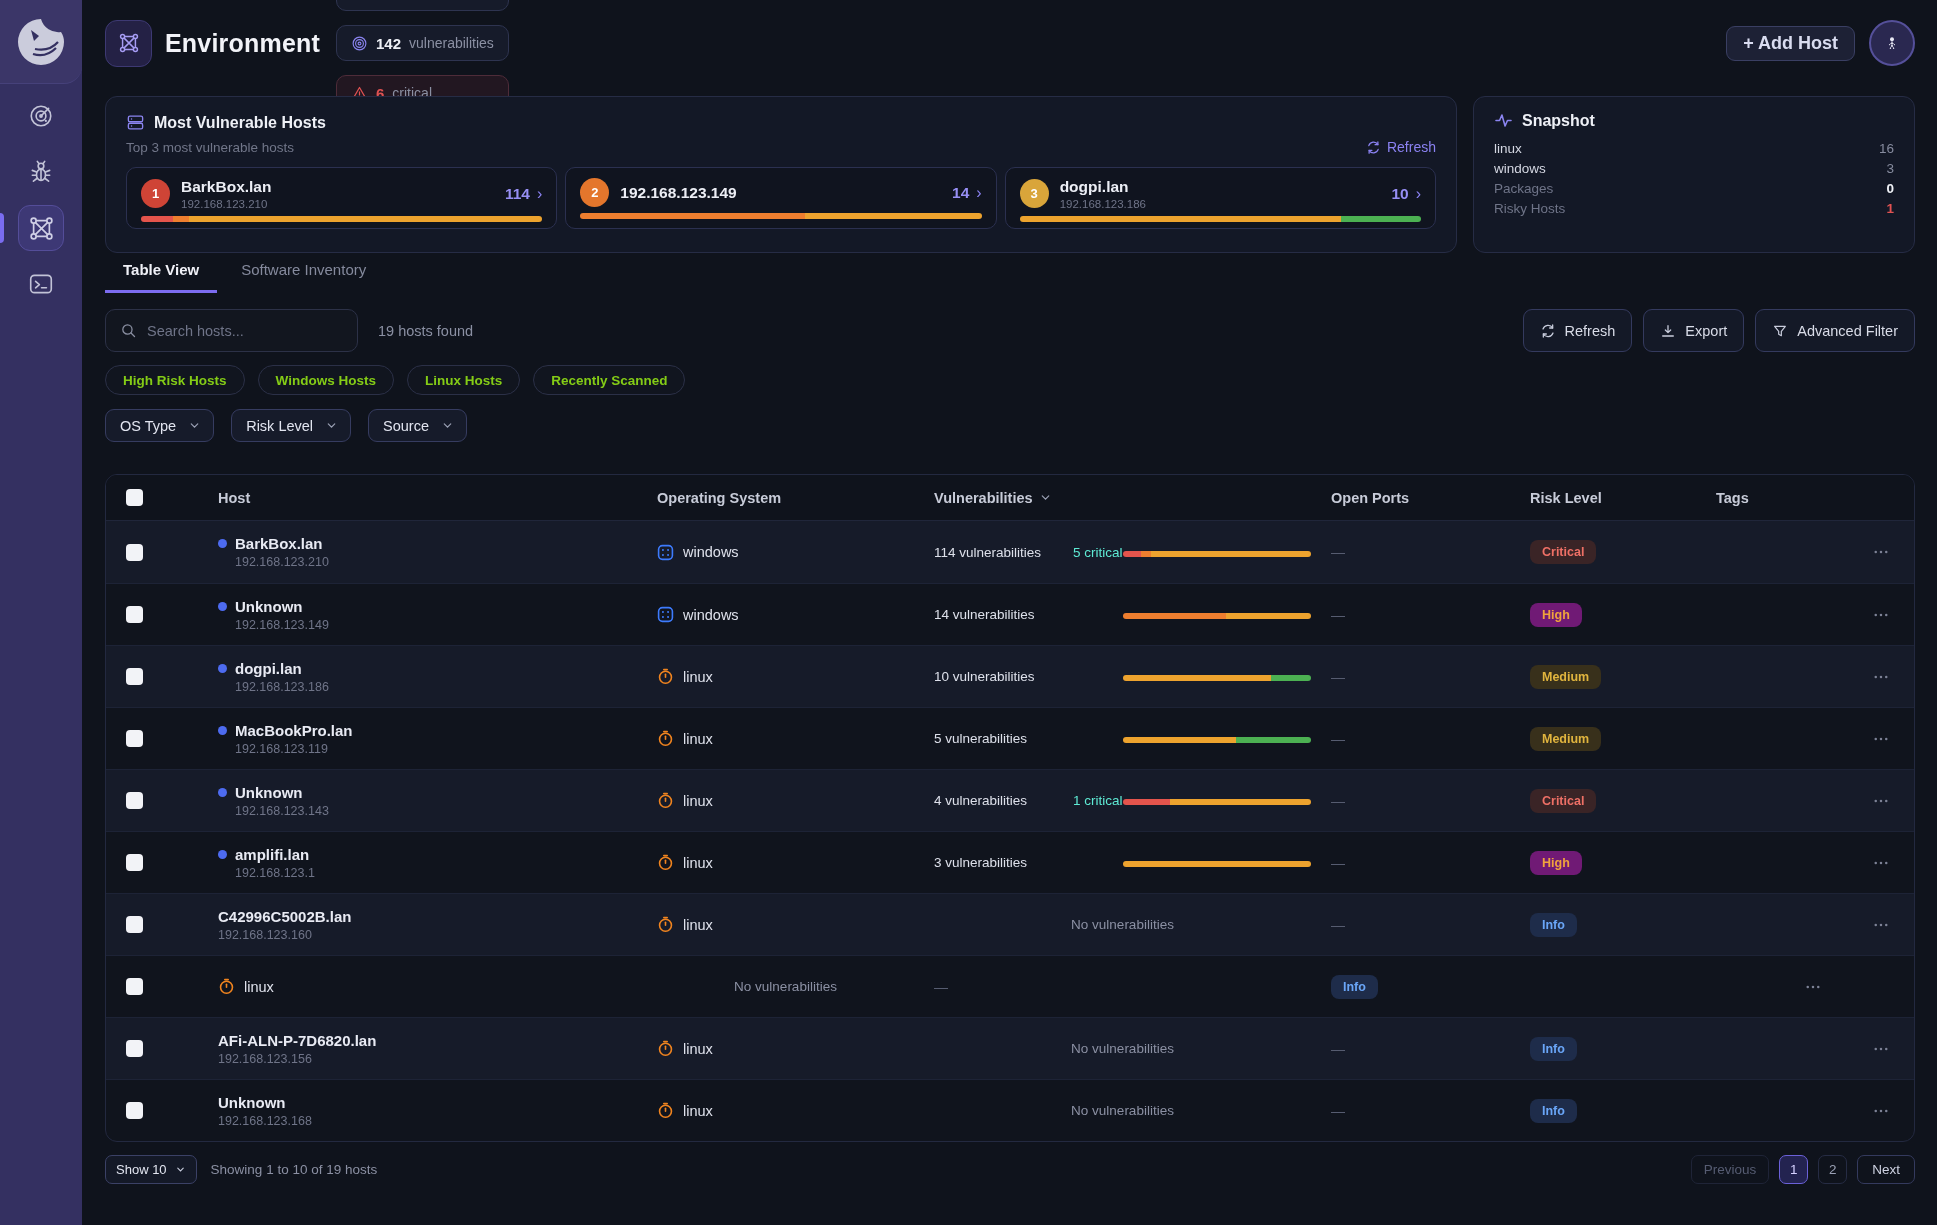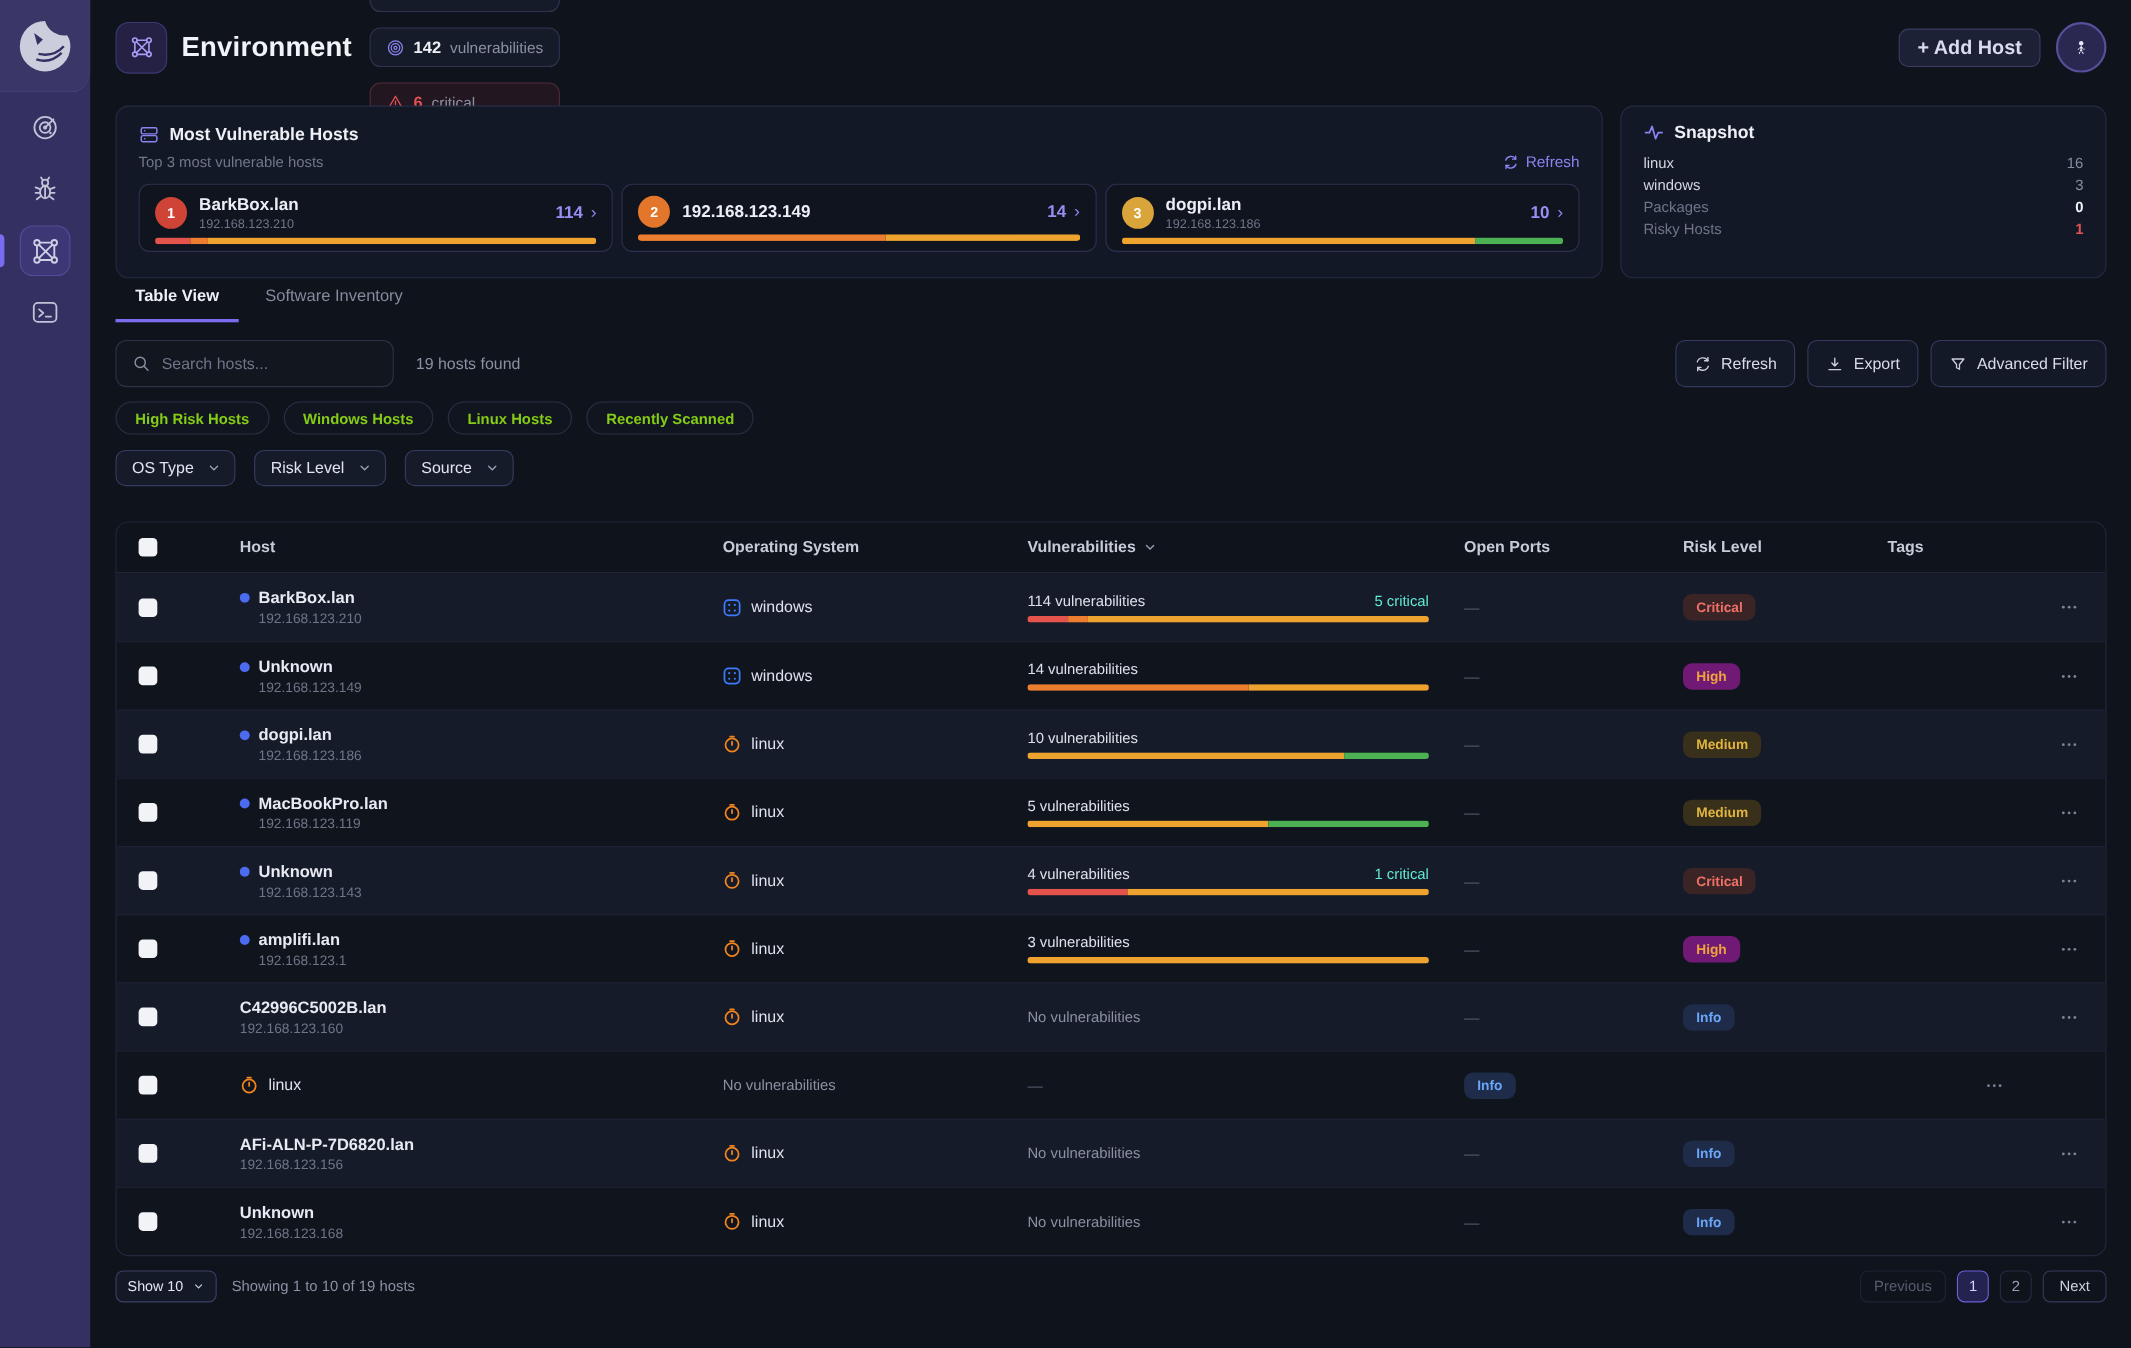--- a/index.html
+++ b/index.html
@@ -99,21 +99,21 @@
   .trow.alt { background:#161b29; }
   .cell { padding-left:20px; }
   .checkbox { width:17px; height:17px; background:#f2f3f7; border-radius:4px; cursor:pointer; }
   .host-cell { display:flex; flex-direction:column; justify-content:center; }
   .host-line { display:flex; align-items:center; }
   .online-dot { width:9px; height:9px; border-radius:50%; background:#4d6bf0; margin-right:8px; flex:0 0 9px; }
   .host-name { font-size:15px; font-weight:bold; color:#e8eaf3; }
   .host-ip { font-size:12.5px; color:#6f7488; margin-top:3px; }
   .host-ip.indent { margin-left:17px; }
   .os-cell { display:flex; align-items:center; gap:9px; font-size:14.5px; color:#dfe2ec; }
-  .vul-cell { display:flex; flex-direction:column; justify-content:center; }
+  .vul-cell { display:flex; flex-direction:row; justify-content:center; }
   .vul-top { width:365px; display:flex; justify-content:space-between; align-items:baseline; font-size:13.5px; color:#dde0ea; }
   .vul-crit { color:#5eead4; }
   .vbar { width:365px; height:6px; border-radius:3px; overflow:hidden; display:flex; margin-top:6px; }
   .novuln { font-size:13.5px; color:#8b90a3; }
   .ports-cell { font-size:14px; color:#565c70; }
   .risk-badge { display:inline-flex; padding:5px 12px; border-radius:8px; font-size:12.5px; font-weight:bold; }
   .risk-critical { color:#ee7066; background:#3a2426; }
   .risk-high { color:#efa33d; background:#701a75;text-align:right; }
   .risk-medium { color:#e0b43e; background:#38301b; }
   .risk-info { color:#6aa6f8; background:#1e2c4a; }

